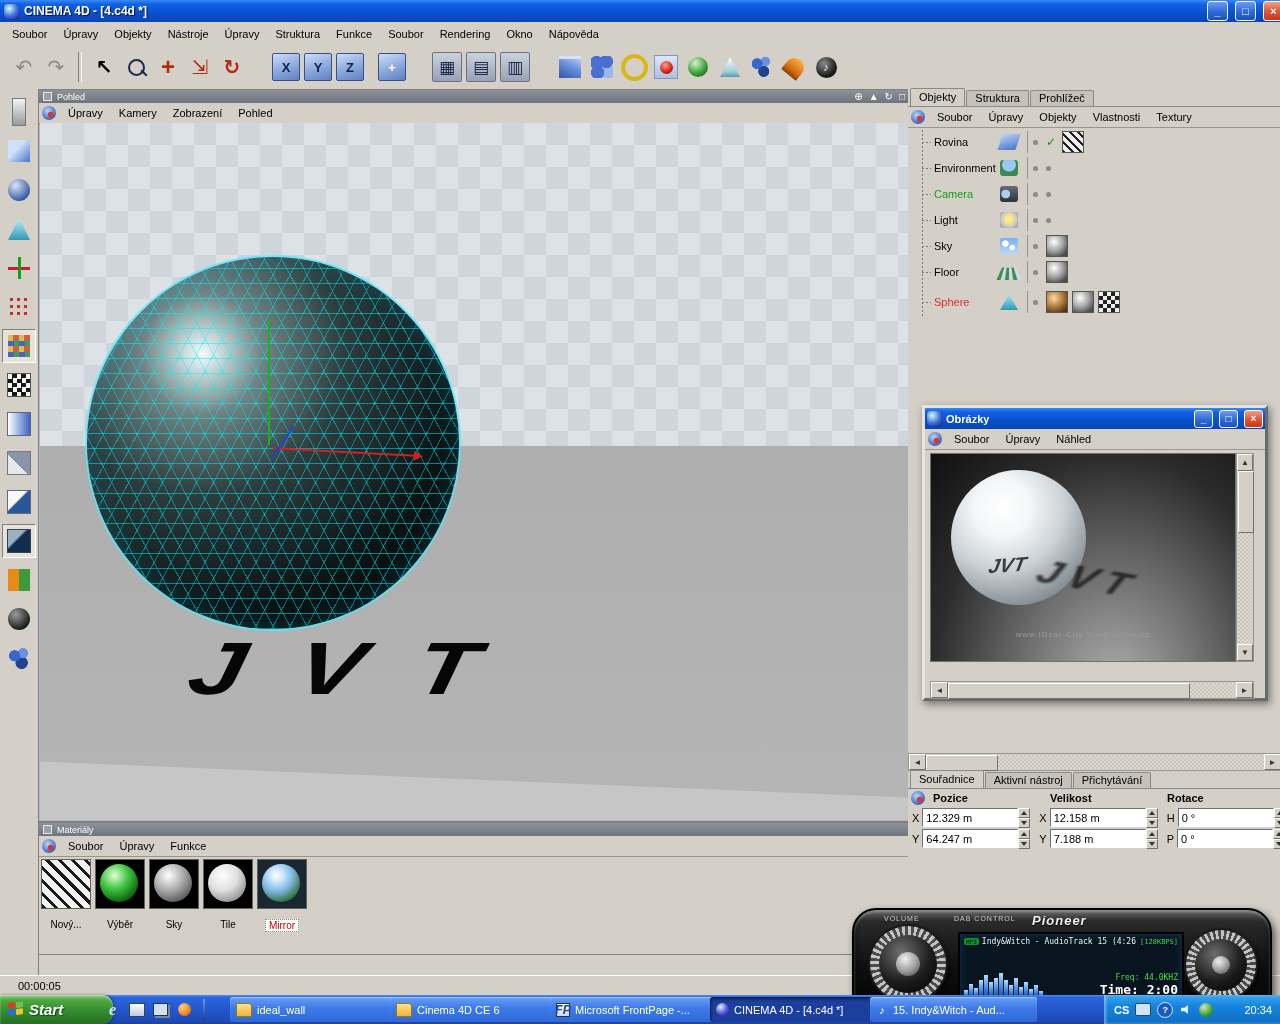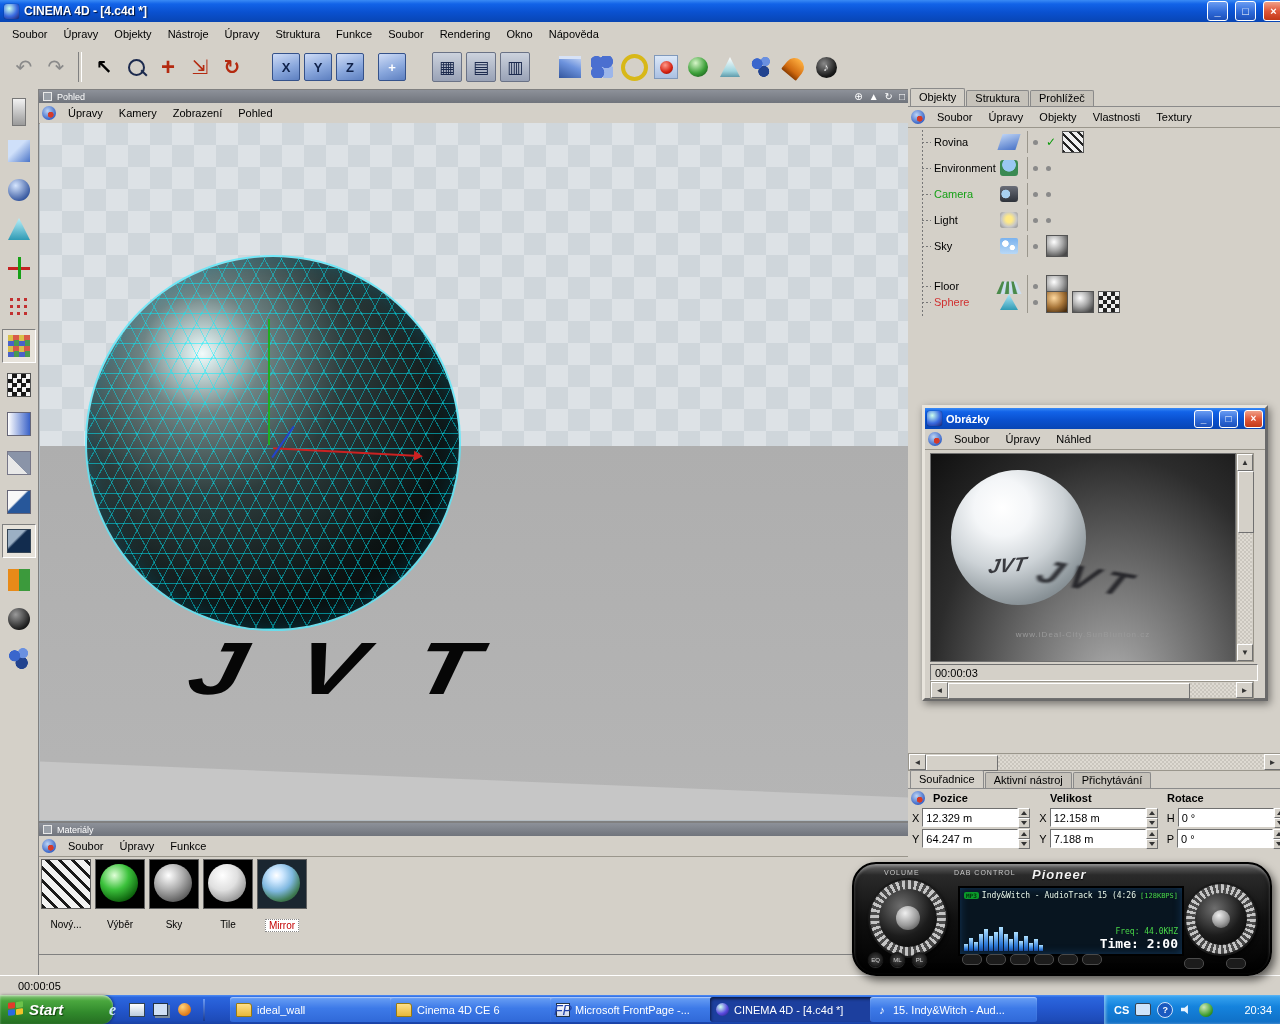--- a/index.html
+++ b/index.html
@@ -194,21 +194,21 @@
   #pmark{position:absolute;left:0;right:0;top:176px;text-align:center;font-size:8px;letter-spacing:1px;color:#9a9a9a;}
   .vscroll{position:absolute;left:311px;top:45px;width:16px;height:207px;border:1px solid #9a968c;display:flex;flex-direction:column;align-items:center;}
   .vscroll .sbtn{width:14px;height:15px;}
   .vtrack{flex:1;width:14px;background:repeating-conic-gradient(#cac6be 0 25%,#dedad2 0 50%);background-size:4px 4px;position:relative;}
   .vthumb{position:absolute;left:0;top:0;width:14px;height:60px;background:#d4d0c8;border:1px solid;border-color:#fff #707070 #707070 #fff;}
   #imgstatus{position:absolute;left:5px;top:256px;width:322px;height:15px;border:1px solid;border-color:#707070 #fff #fff #707070;
              display:flex;align-items:center;padding-left:4px;background:#d4d0c8;}
   #imghscroll{left:5px;top:273px;width:322px;}
 
   
-  #player{position:absolute;left:852px;top:862px;width:416px;height:110px;z-index:40;border-radius:24px;border:2px solid #000;
+  #player{position:absolute;left:852px;top:908px;width:416px;height:110px;z-index:40;border-radius:24px;border:2px solid #000;
           background:linear-gradient(180deg,#6a6a6a 0%,#2a2a2a 10%,#101010 50%,#000 100%);
           box-shadow:inset 0 2px 3px rgba(255,255,255,.35), inset 0 -3px 6px #000, 3px 4px 9px rgba(0,0,0,.6);}
   .knob{position:absolute;border-radius:50%;background:repeating-conic-gradient(#c4c4c4 0 5deg,#4a4a4a 5deg 10deg);
         box-shadow:0 0 0 2px #1a1a1a, 2px 2px 5px #000;}
   .knob::after{content:"";position:absolute;inset:9px;border-radius:50%;background:radial-gradient(circle at 38% 30%,#6e6e6e,#1c1c1c 55%,#000);}
   .knob::before{content:"";position:absolute;inset:26px;border-radius:50%;z-index:2;
         background:radial-gradient(circle at 38% 30%,#f0f0f0,#9a9a9a 55%,#3a3a3a);}
   #knobL{left:16px;top:16px;width:76px;height:76px;}
   #knobR{left:332px;top:20px;width:70px;height:70px;}
   .ptext{position:absolute;color:#c8c8c8;font-size:7px;letter-spacing:1px;}
@@ -247,21 +247,21 @@
   .ql-desk{width:13px;height:11px;background:#cfe0f4;border:1px solid #234;box-shadow:2px 2px 0 #789;}
   .ql-med{width:13px;height:13px;border-radius:50%;background:radial-gradient(circle at 35% 30%,#ffd27a,#e07a18 70%);}
   .tsep{width:2px;height:22px;background:linear-gradient(180deg,#6a9af5,#1a3a90);margin:0 3px;}
   .taskbtn{position:absolute;top:2px;height:25px;width:155px;border-radius:3px;display:flex;align-items:center;gap:5px;padding:0 6px;
            color:#fff;white-space:nowrap;overflow:hidden;
            background:linear-gradient(180deg,#6aa0f5 0%,#3d7ae8 45%,#3069d8 100%);box-shadow:inset 0 1px 1px rgba(255,255,255,.45);}
   .taskbtn.active{background:#1c3f9e;box-shadow:inset 1px 2px 3px rgba(0,0,0,.55);}
   .tico{width:14px;height:12px;flex:0 0 auto;}
   .tico-folder{background:linear-gradient(180deg,#ffe08a,#e8b83a);border:1px solid #9a7a10;border-radius:1px 3px 1px 1px;}
   .tico-fp{background:linear-gradient(180deg,#fff,#cfd8ee);border:1px solid #234;display:flex;align-items:center;justify-content:center;
-           color:#2244aa;font-size:14px;font-weight:normal;width:12px;}
+           color:#2244aa;font-size:12px;font-weight:bold;width:12px;}
   .tico-c4d{width:13px;height:13px;border-radius:50%;background:radial-gradient(circle at 35% 30%,#cfe,#5a4ae0 55%,#201a6a);}
   .tico-note{color:#fff;font-size:11px;width:12px;text-align:center;}
   #tray{position:absolute;right:0;top:0;width:158px;height:29px;display:flex;align-items:center;gap:6px;padding:0 8px 0 10px;
         background:linear-gradient(180deg,#3aa6f2 0%,#1583dd 40%,#0f6ec4 100%);box-shadow:inset 2px 0 3px rgba(255,255,255,.4);color:#fff;}
   .trayico{width:14px;height:14px;border-radius:2px;display:flex;align-items:center;justify-content:center;font-size:9px;color:#fff;}
   .ti-kbd{background:#cfe4fa;border:1px solid #345;height:11px;}
   .ti-help{background:#1a5ac0;border:1px solid #cfe4fa;border-radius:50%;font-weight:bold;}
   .ti-spk{background:transparent;}
   .ti-spk i{width:11px;height:11px;background:#e8f4ff;clip-path:polygon(0 35%,35% 35%,65% 8%,65% 92%,35% 65%,0 65%);}
   .ti-green{border-radius:50%;background:radial-gradient(circle at 35% 30%,#cfe9b8,#3a9a2a 65%,#145a0a);}
@@ -558,21 +558,21 @@
           <i class="dot"></i>
       </div>
       <div class="orow" style="top:108px">
         <i class="dash"></i>
           <span class="oname">Sky</span>
         <i class="oicon oi-sky"></i>
           <i class="osep"></i>
         <i class="dot"></i>
         <i class="othumb th-sphere"></i>
       </div>
-      <div class="orow" style="top:148px">
+      <div class="orow" style="top:134px">
         <i class="dash"></i>
           <span class="oname">Floor</span>
         <i class="oicon oi-floor"></i>
           <i class="osep"></i>
         <i class="dot"></i>
         <i class="othumb th-sphere"></i>
       </div>
       <div class="orow" style="top:164px">
         <i class="dash"></i>
           <span class="oname red">Sphere</span>
@@ -686,23 +686,20 @@
         </div>
       <div id="pshadow">JVT</div>
       <div id="pmark">www.iDeal-City.SunBiunion.cz</div>
     </div>
     <div class="vscroll">
       <span class="sbtn">▲</span>
       <span class="vtrack">
           <span class="vthumb"></span>
         </span>
       <span class="sbtn">▼</span>
-    </div>
-    <div id="imgstatus">
-      <span>00:00:03</span>
     </div>
     <div class="hscroll" id="imghscroll">
       <span class="sbtn">◄</span>
       <span class="strack">
           <span class="sthumb" style="left:0;width:240px;"></span>
         </span>
       <span class="sbtn">►</span>
     </div>
   </div>
 

